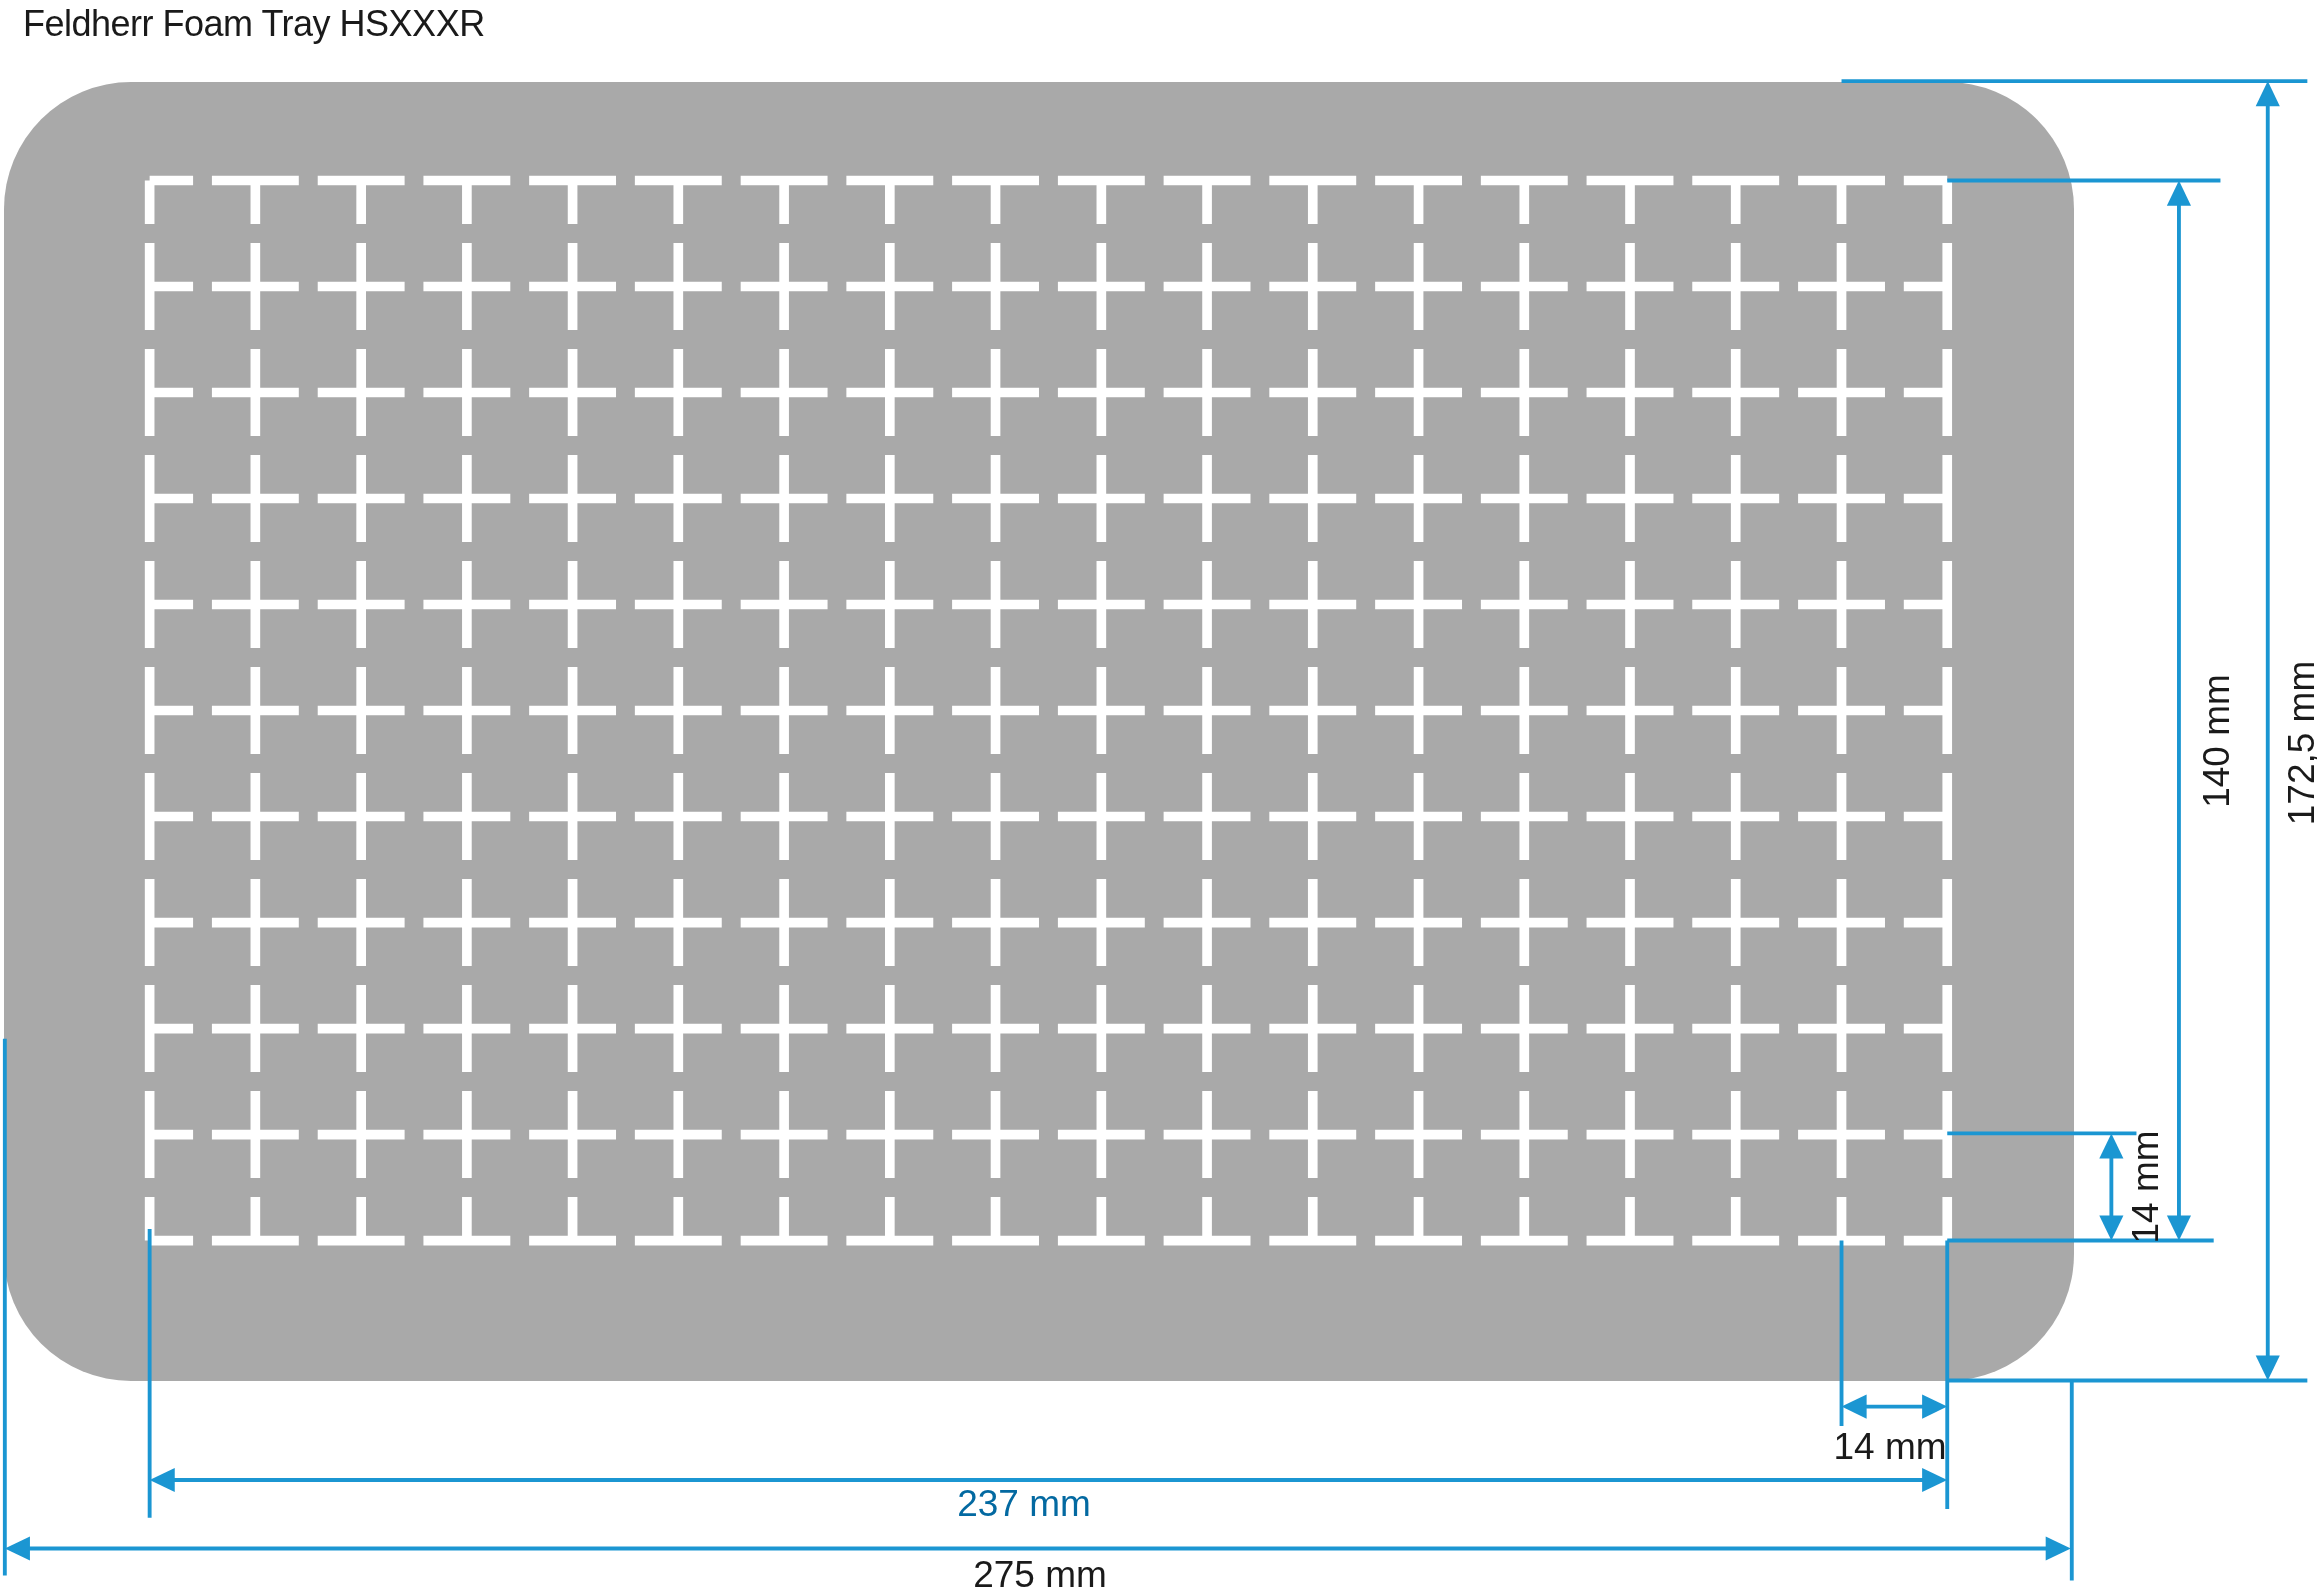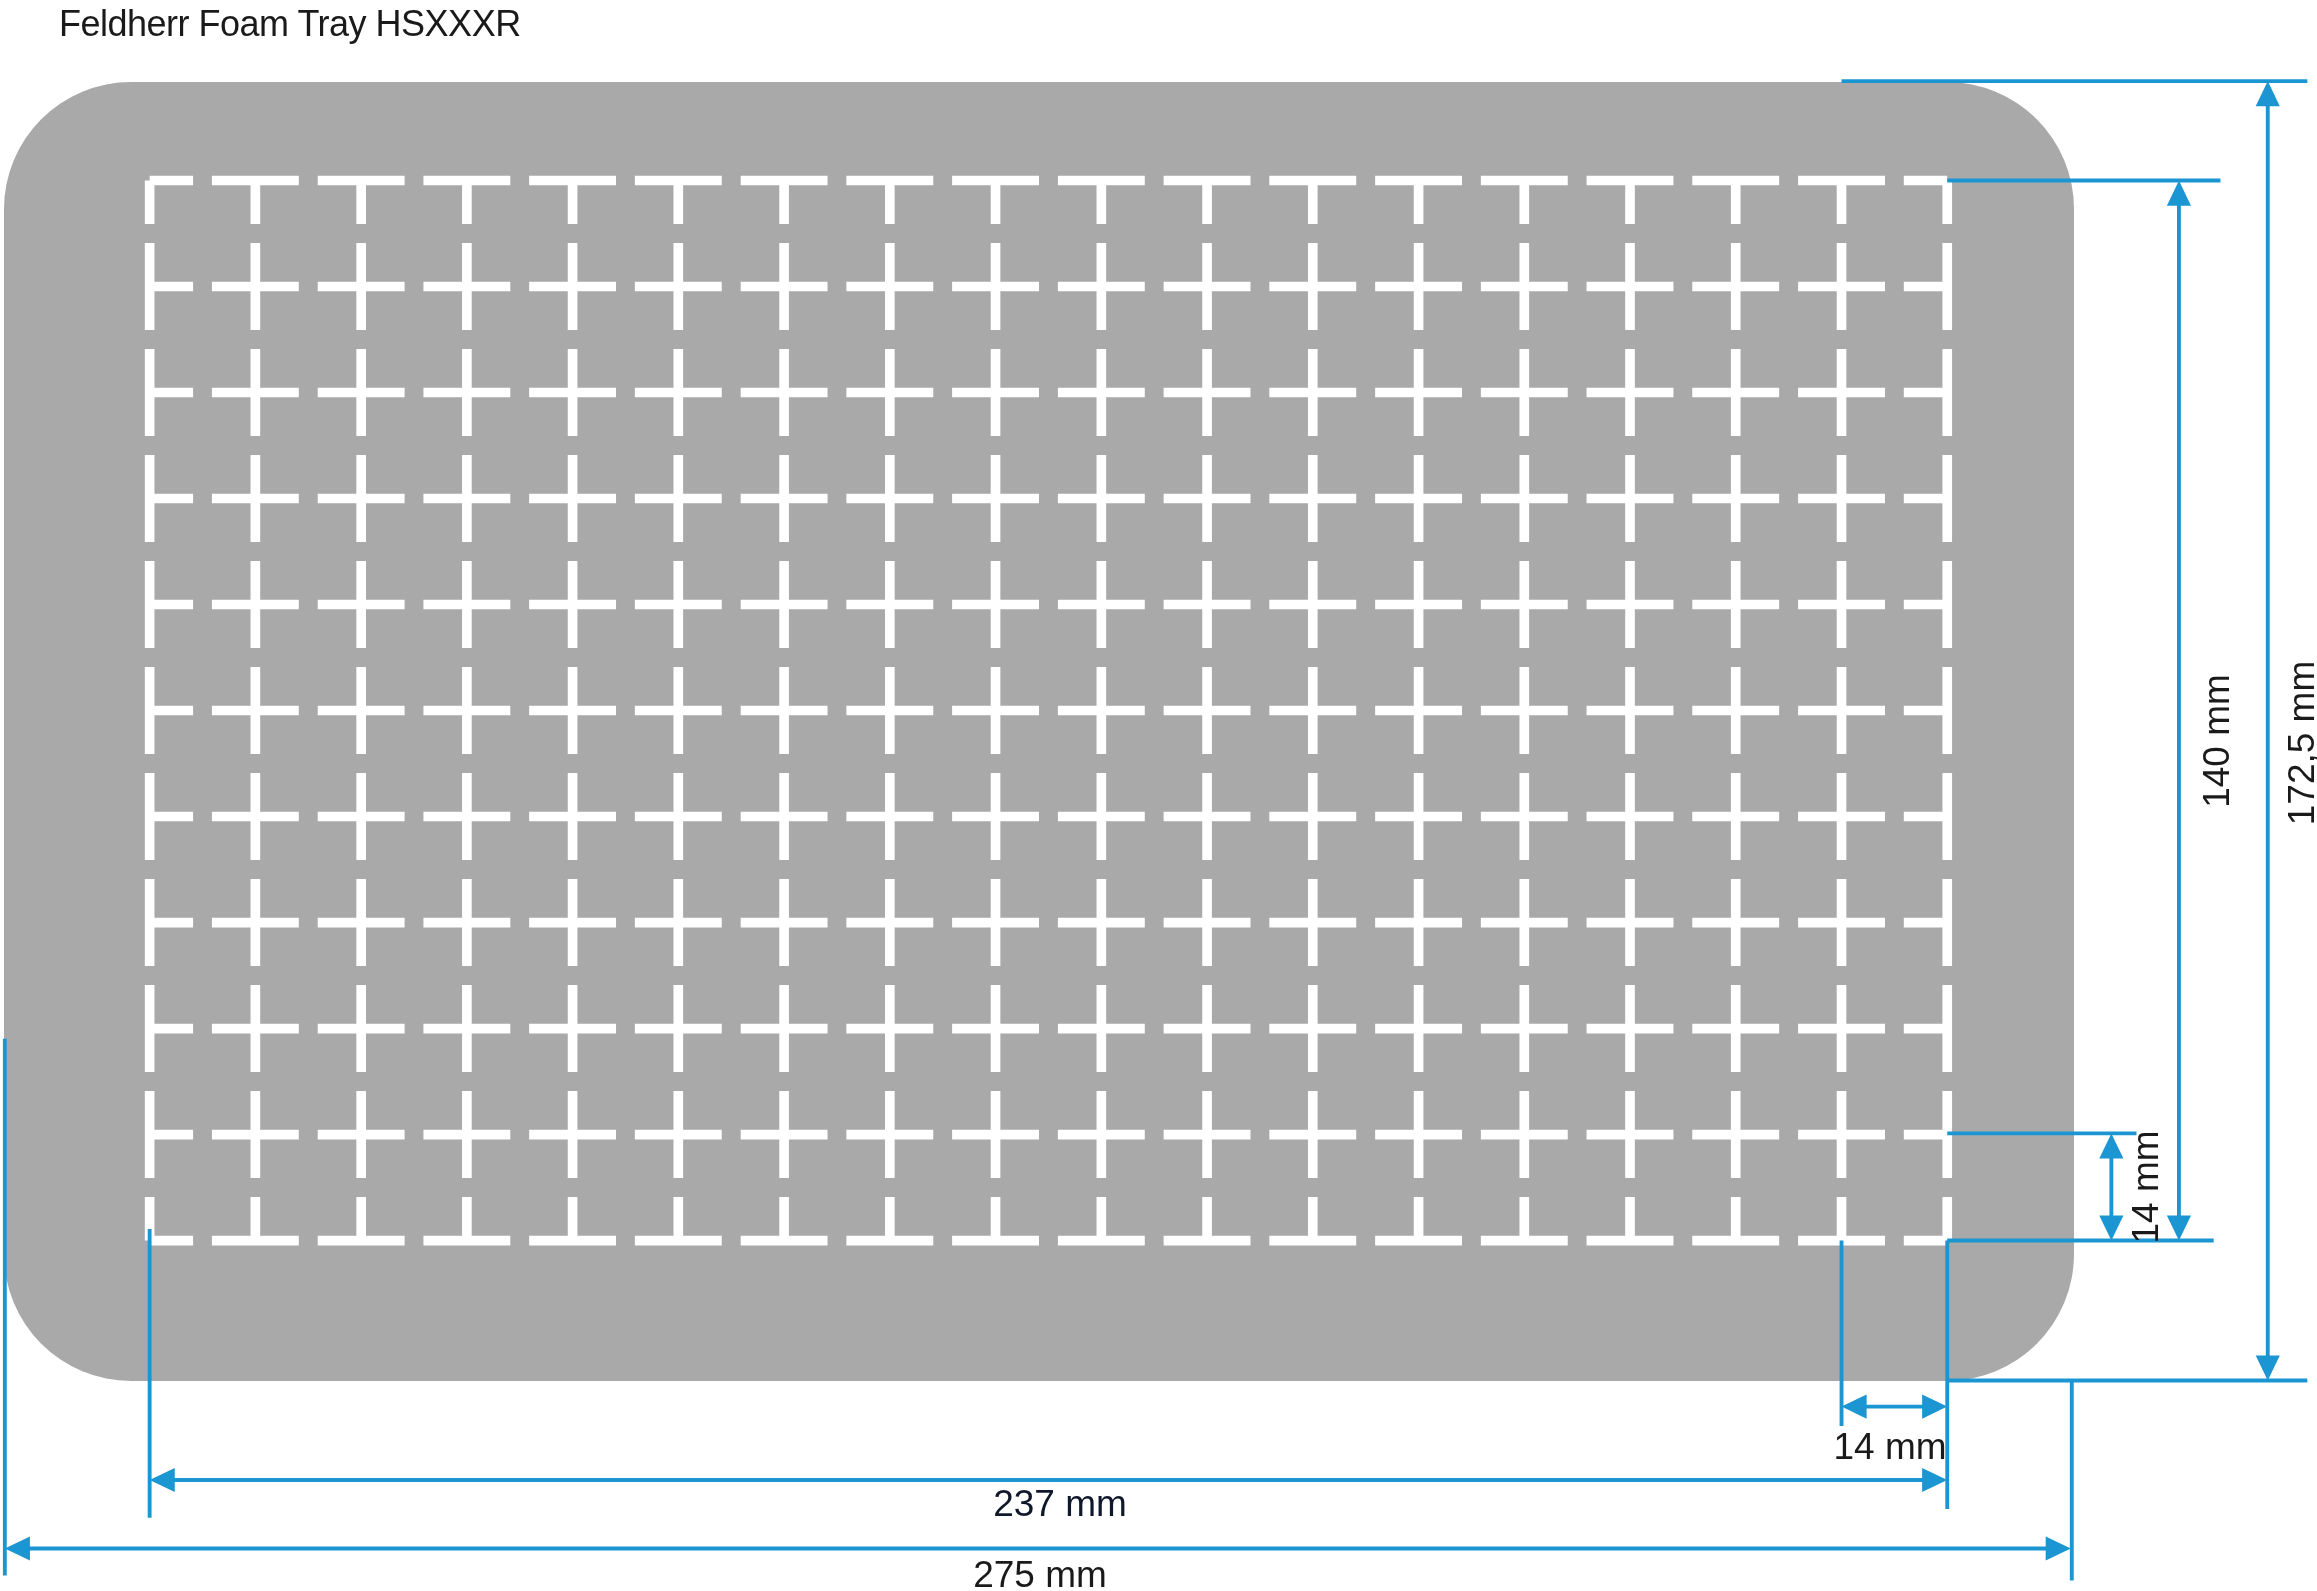--- a/index.html
+++ b/index.html
@@ -33,21 +33,21 @@
   }
   .dim-label.rot{
     transform:translate(-50%,-50%) rotate(-90deg);
   }
 </style>
 </head>
 <body>
 
 <div id="canvas" style="background: rgb(255, 255, 255);">
 
-  <div id="page-title" style="color: rgb(26, 26, 26); margin-left: 36px;">Feldherr Foam Tray HSXXXR</div>
+  <div id="page-title" style="color: rgb(26, 26, 26);">Feldherr Foam Tray HSXXXR</div>
 
   <div id="tray" style="background: rgb(169, 169, 169);"></div>
 
   <svg id="diagram-svg" width="2317" height="1591" viewBox="0 0 2400 1648">
       <g>
         <path d="M155 187H200.0M155 187V232.0M155 296.8H200.0M155 251.8V296.8M155 296.8V341.8M155 406.6H200.0M155 361.6V406.6M155 406.6V451.6M155 516.4H200.0M155 471.4V516.4M155 516.4V561.4M155 626.2H200.0M155 581.2V626.2M155 626.2V671.2M155 736H200.0M155 691.0V736M155 736V781.0M155 845.8H200.0M155 800.8V845.8M155 845.8V890.8M155 955.6H200.0M155 910.6V955.6M155 955.6V1000.6M155 1065.4H200.0M155 1020.4V1065.4M155 1065.4V1110.4M155 1175.2H200.0M155 1130.2V1175.2M155 1175.2V1220.2M155 1285H200.0M155 1240.0V1285M219.5 187H264.5M264.5 187H309.5M264.5 187V232.0M219.5 296.8H264.5M264.5 296.8H309.5M264.5 251.8V296.8M264.5 296.8V341.8M219.5 406.6H264.5M264.5 406.6H309.5M264.5 361.6V406.6M264.5 406.6V451.6M219.5 516.4H264.5M264.5 516.4H309.5M264.5 471.4V516.4M264.5 516.4V561.4M219.5 626.2H264.5M264.5 626.2H309.5M264.5 581.2V626.2M264.5 626.2V671.2M219.5 736H264.5M264.5 736H309.5M264.5 691.0V736M264.5 736V781.0M219.5 845.8H264.5M264.5 845.8H309.5M264.5 800.8V845.8M264.5 845.8V890.8M219.5 955.6H264.5M264.5 955.6H309.5M264.5 910.6V955.6M264.5 955.6V1000.6M219.5 1065.4H264.5M264.5 1065.4H309.5M264.5 1020.4V1065.4M264.5 1065.4V1110.4M219.5 1175.2H264.5M264.5 1175.2H309.5M264.5 1130.2V1175.2M264.5 1175.2V1220.2M219.5 1285H264.5M264.5 1285H309.5M264.5 1240.0V1285M329.1 187H374.1M374.1 187H419.1M374.1 187V232.0M329.1 296.8H374.1M374.1 296.8H419.1M374.1 251.8V296.8M374.1 296.8V341.8M329.1 406.6H374.1M374.1 406.6H419.1M374.1 361.6V406.6M374.1 406.6V451.6M329.1 516.4H374.1M374.1 516.4H419.1M374.1 471.4V516.4M374.1 516.4V561.4M329.1 626.2H374.1M374.1 626.2H419.1M374.1 581.2V626.2M374.1 626.2V671.2M329.1 736H374.1M374.1 736H419.1M374.1 691.0V736M374.1 736V781.0M329.1 845.8H374.1M374.1 845.8H419.1M374.1 800.8V845.8M374.1 845.8V890.8M329.1 955.6H374.1M374.1 955.6H419.1M374.1 910.6V955.6M374.1 955.6V1000.6M329.1 1065.4H374.1M374.1 1065.4H419.1M374.1 1020.4V1065.4M374.1 1065.4V1110.4M329.1 1175.2H374.1M374.1 1175.2H419.1M374.1 1130.2V1175.2M374.1 1175.2V1220.2M329.1 1285H374.1M374.1 1285H419.1M374.1 1240.0V1285M438.6 187H483.6M483.6 187H528.6M483.6 187V232.0M438.6 296.8H483.6M483.6 296.8H528.6M483.6 251.8V296.8M483.6 296.8V341.8M438.6 406.6H483.6M483.6 406.6H528.6M483.6 361.6V406.6M483.6 406.6V451.6M438.6 516.4H483.6M483.6 516.4H528.6M483.6 471.4V516.4M483.6 516.4V561.4M438.6 626.2H483.6M483.6 626.2H528.6M483.6 581.2V626.2M483.6 626.2V671.2M438.6 736H483.6M483.6 736H528.6M483.6 691.0V736M483.6 736V781.0M438.6 845.8H483.6M483.6 845.8H528.6M483.6 800.8V845.8M483.6 845.8V890.8M438.6 955.6H483.6M483.6 955.6H528.6M483.6 910.6V955.6M483.6 955.6V1000.6M438.6 1065.4H483.6M483.6 1065.4H528.6M483.6 1020.4V1065.4M483.6 1065.4V1110.4M438.6 1175.2H483.6M483.6 1175.2H528.6M483.6 1130.2V1175.2M483.6 1175.2V1220.2M438.6 1285H483.6M483.6 1285H528.6M483.6 1240.0V1285M548.1 187H593.1M593.1 187H638.1M593.1 187V232.0M548.1 296.8H593.1M593.1 296.8H638.1M593.1 251.8V296.8M593.1 296.8V341.8M548.1 406.6H593.1M593.1 406.6H638.1M593.1 361.6V406.6M593.1 406.6V451.6M548.1 516.4H593.1M593.1 516.4H638.1M593.1 471.4V516.4M593.1 516.4V561.4M548.1 626.2H593.1M593.1 626.2H638.1M593.1 581.2V626.2M593.1 626.2V671.2M548.1 736H593.1M593.1 736H638.1M593.1 691.0V736M593.1 736V781.0M548.1 845.8H593.1M593.1 845.8H638.1M593.1 800.8V845.8M593.1 845.8V890.8M548.1 955.6H593.1M593.1 955.6H638.1M593.1 910.6V955.6M593.1 955.6V1000.6M548.1 1065.4H593.1M593.1 1065.4H638.1M593.1 1020.4V1065.4M593.1 1065.4V1110.4M548.1 1175.2H593.1M593.1 1175.2H638.1M593.1 1130.2V1175.2M593.1 1175.2V1220.2M548.1 1285H593.1M593.1 1285H638.1M593.1 1240.0V1285M657.6 187H702.6M702.6 187H747.6M702.6 187V232.0M657.6 296.8H702.6M702.6 296.8H747.6M702.6 251.8V296.8M702.6 296.8V341.8M657.6 406.6H702.6M702.6 406.6H747.6M702.6 361.6V406.6M702.6 406.6V451.6M657.6 516.4H702.6M702.6 516.4H747.6M702.6 471.4V516.4M702.6 516.4V561.4M657.6 626.2H702.6M702.6 626.2H747.6M702.6 581.2V626.2M702.6 626.2V671.2M657.6 736H702.6M702.6 736H747.6M702.6 691.0V736M702.6 736V781.0M657.6 845.8H702.6M702.6 845.8H747.6M702.6 800.8V845.8M702.6 845.8V890.8M657.6 955.6H702.6M702.6 955.6H747.6M702.6 910.6V955.6M702.6 955.6V1000.6M657.6 1065.4H702.6M702.6 1065.4H747.6M702.6 1020.4V1065.4M702.6 1065.4V1110.4M657.6 1175.2H702.6M702.6 1175.2H747.6M702.6 1130.2V1175.2M702.6 1175.2V1220.2M657.6 1285H702.6M702.6 1285H747.6M702.6 1240.0V1285M767.2 187H812.2M812.2 187H857.2M812.2 187V232.0M767.2 296.8H812.2M812.2 296.8H857.2M812.2 251.8V296.8M812.2 296.8V341.8M767.2 406.6H812.2M812.2 406.6H857.2M812.2 361.6V406.6M812.2 406.6V451.6M767.2 516.4H812.2M812.2 516.4H857.2M812.2 471.4V516.4M812.2 516.4V561.4M767.2 626.2H812.2M812.2 626.2H857.2M812.2 581.2V626.2M812.2 626.2V671.2M767.2 736H812.2M812.2 736H857.2M812.2 691.0V736M812.2 736V781.0M767.2 845.8H812.2M812.2 845.8H857.2M812.2 800.8V845.8M812.2 845.8V890.8M767.2 955.6H812.2M812.2 955.6H857.2M812.2 910.6V955.6M812.2 955.6V1000.6M767.2 1065.4H812.2M812.2 1065.4H857.2M812.2 1020.4V1065.4M812.2 1065.4V1110.4M767.2 1175.2H812.2M812.2 1175.2H857.2M812.2 1130.2V1175.2M812.2 1175.2V1220.2M767.2 1285H812.2M812.2 1285H857.2M812.2 1240.0V1285M876.7 187H921.7M921.7 187H966.7M921.7 187V232.0M876.7 296.8H921.7M921.7 296.8H966.7M921.7 251.8V296.8M921.7 296.8V341.8M876.7 406.6H921.7M921.7 406.6H966.7M921.7 361.6V406.6M921.7 406.6V451.6M876.7 516.4H921.7M921.7 516.4H966.7M921.7 471.4V516.4M921.7 516.4V561.4M876.7 626.2H921.7M921.7 626.2H966.7M921.7 581.2V626.2M921.7 626.2V671.2M876.7 736H921.7M921.7 736H966.7M921.7 691.0V736M921.7 736V781.0M876.7 845.8H921.7M921.7 845.8H966.7M921.7 800.8V845.8M921.7 845.8V890.8M876.7 955.6H921.7M921.7 955.6H966.7M921.7 910.6V955.6M921.7 955.6V1000.6M876.7 1065.4H921.7M921.7 1065.4H966.7M921.7 1020.4V1065.4M921.7 1065.4V1110.4M876.7 1175.2H921.7M921.7 1175.2H966.7M921.7 1130.2V1175.2M921.7 1175.2V1220.2M876.7 1285H921.7M921.7 1285H966.7M921.7 1240.0V1285M986.2 187H1031.2M1031.2 187H1076.2M1031.2 187V232.0M986.2 296.8H1031.2M1031.2 296.8H1076.2M1031.2 251.8V296.8M1031.2 296.8V341.8M986.2 406.6H1031.2M1031.2 406.6H1076.2M1031.2 361.6V406.6M1031.2 406.6V451.6M986.2 516.4H1031.2M1031.2 516.4H1076.2M1031.2 471.4V516.4M1031.2 516.4V561.4M986.2 626.2H1031.2M1031.2 626.2H1076.2M1031.2 581.2V626.2M1031.2 626.2V671.2M986.2 736H1031.2M1031.2 736H1076.2M1031.2 691.0V736M1031.2 736V781.0M986.2 845.8H1031.2M1031.2 845.8H1076.2M1031.2 800.8V845.8M1031.2 845.8V890.8M986.2 955.6H1031.2M1031.2 955.6H1076.2M1031.2 910.6V955.6M1031.2 955.6V1000.6M986.2 1065.4H1031.2M1031.2 1065.4H1076.2M1031.2 1020.4V1065.4M1031.2 1065.4V1110.4M986.2 1175.2H1031.2M1031.2 1175.2H1076.2M1031.2 1130.2V1175.2M1031.2 1175.2V1220.2M986.2 1285H1031.2M1031.2 1285H1076.2M1031.2 1240.0V1285M1095.8 187H1140.8M1140.8 187H1185.8M1140.8 187V232.0M1095.8 296.8H1140.8M1140.8 296.8H1185.8M1140.8 251.8V296.8M1140.8 296.8V341.8M1095.8 406.6H1140.8M1140.8 406.6H1185.8M1140.8 361.6V406.6M1140.8 406.6V451.6M1095.8 516.4H1140.8M1140.8 516.4H1185.8M1140.8 471.4V516.4M1140.8 516.4V561.4M1095.8 626.2H1140.8M1140.8 626.2H1185.8M1140.8 581.2V626.2M1140.8 626.2V671.2M1095.8 736H1140.8M1140.8 736H1185.8M1140.8 691.0V736M1140.8 736V781.0M1095.8 845.8H1140.8M1140.8 845.8H1185.8M1140.8 800.8V845.8M1140.8 845.8V890.8M1095.8 955.6H1140.8M1140.8 955.6H1185.8M1140.8 910.6V955.6M1140.8 955.6V1000.6M1095.8 1065.4H1140.8M1140.8 1065.4H1185.8M1140.8 1020.4V1065.4M1140.8 1065.4V1110.4M1095.8 1175.2H1140.8M1140.8 1175.2H1185.8M1140.8 1130.2V1175.2M1140.8 1175.2V1220.2M1095.8 1285H1140.8M1140.8 1285H1185.8M1140.8 1240.0V1285M1205.3 187H1250.3M1250.3 187H1295.3M1250.3 187V232.0M1205.3 296.8H1250.3M1250.3 296.8H1295.3M1250.3 251.8V296.8M1250.3 296.8V341.8M1205.3 406.6H1250.3M1250.3 406.6H1295.3M1250.3 361.6V406.6M1250.3 406.6V451.6M1205.3 516.4H1250.3M1250.3 516.4H1295.3M1250.3 471.4V516.4M1250.3 516.4V561.4M1205.3 626.2H1250.3M1250.3 626.2H1295.3M1250.3 581.2V626.2M1250.3 626.2V671.2M1205.3 736H1250.3M1250.3 736H1295.3M1250.3 691.0V736M1250.3 736V781.0M1205.3 845.8H1250.3M1250.3 845.8H1295.3M1250.3 800.8V845.8M1250.3 845.8V890.8M1205.3 955.6H1250.3M1250.3 955.6H1295.3M1250.3 910.6V955.6M1250.3 955.6V1000.6M1205.3 1065.4H1250.3M1250.3 1065.4H1295.3M1250.3 1020.4V1065.4M1250.3 1065.4V1110.4M1205.3 1175.2H1250.3M1250.3 1175.2H1295.3M1250.3 1130.2V1175.2M1250.3 1175.2V1220.2M1205.3 1285H1250.3M1250.3 1285H1295.3M1250.3 1240.0V1285M1314.8 187H1359.8M1359.8 187H1404.8M1359.8 187V232.0M1314.8 296.8H1359.8M1359.8 296.8H1404.8M1359.8 251.8V296.8M1359.8 296.8V341.8M1314.8 406.6H1359.8M1359.8 406.6H1404.8M1359.8 361.6V406.6M1359.8 406.6V451.6M1314.8 516.4H1359.8M1359.8 516.4H1404.8M1359.8 471.4V516.4M1359.8 516.4V561.4M1314.8 626.2H1359.8M1359.8 626.2H1404.8M1359.8 581.2V626.2M1359.8 626.2V671.2M1314.8 736H1359.8M1359.8 736H1404.8M1359.8 691.0V736M1359.8 736V781.0M1314.8 845.8H1359.8M1359.8 845.8H1404.8M1359.8 800.8V845.8M1359.8 845.8V890.8M1314.8 955.6H1359.8M1359.8 955.6H1404.8M1359.8 910.6V955.6M1359.8 955.6V1000.6M1314.8 1065.4H1359.8M1359.8 1065.4H1404.8M1359.8 1020.4V1065.4M1359.8 1065.4V1110.4M1314.8 1175.2H1359.8M1359.8 1175.2H1404.8M1359.8 1130.2V1175.2M1359.8 1175.2V1220.2M1314.8 1285H1359.8M1359.8 1285H1404.8M1359.8 1240.0V1285M1424.4 187H1469.4M1469.4 187H1514.4M1469.4 187V232.0M1424.4 296.8H1469.4M1469.4 296.8H1514.4M1469.4 251.8V296.8M1469.4 296.8V341.8M1424.4 406.6H1469.4M1469.4 406.6H1514.4M1469.4 361.6V406.6M1469.4 406.6V451.6M1424.4 516.4H1469.4M1469.4 516.4H1514.4M1469.4 471.4V516.4M1469.4 516.4V561.4M1424.4 626.2H1469.4M1469.4 626.2H1514.4M1469.4 581.2V626.2M1469.4 626.2V671.2M1424.4 736H1469.4M1469.4 736H1514.4M1469.4 691.0V736M1469.4 736V781.0M1424.4 845.8H1469.4M1469.4 845.8H1514.4M1469.4 800.8V845.8M1469.4 845.8V890.8M1424.4 955.6H1469.4M1469.4 955.6H1514.4M1469.4 910.6V955.6M1469.4 955.6V1000.6M1424.4 1065.4H1469.4M1469.4 1065.4H1514.4M1469.4 1020.4V1065.4M1469.4 1065.4V1110.4M1424.4 1175.2H1469.4M1469.4 1175.2H1514.4M1469.4 1130.2V1175.2M1469.4 1175.2V1220.2M1424.4 1285H1469.4M1469.4 1285H1514.4M1469.4 1240.0V1285M1533.9 187H1578.9M1578.9 187H1623.9M1578.9 187V232.0M1533.9 296.8H1578.9M1578.9 296.8H1623.9M1578.9 251.8V296.8M1578.9 296.8V341.8M1533.9 406.6H1578.9M1578.9 406.6H1623.9M1578.9 361.6V406.6M1578.9 406.6V451.6M1533.9 516.4H1578.9M1578.9 516.4H1623.9M1578.9 471.4V516.4M1578.9 516.4V561.4M1533.9 626.2H1578.9M1578.9 626.2H1623.9M1578.9 581.2V626.2M1578.9 626.2V671.2M1533.9 736H1578.9M1578.9 736H1623.9M1578.9 691.0V736M1578.9 736V781.0M1533.9 845.8H1578.9M1578.9 845.8H1623.9M1578.9 800.8V845.8M1578.9 845.8V890.8M1533.9 955.6H1578.9M1578.9 955.6H1623.9M1578.9 910.6V955.6M1578.9 955.6V1000.6M1533.9 1065.4H1578.9M1578.9 1065.4H1623.9M1578.9 1020.4V1065.4M1578.9 1065.4V1110.4M1533.9 1175.2H1578.9M1578.9 1175.2H1623.9M1578.9 1130.2V1175.2M1578.9 1175.2V1220.2M1533.9 1285H1578.9M1578.9 1285H1623.9M1578.9 1240.0V1285M1643.4 187H1688.4M1688.4 187H1733.4M1688.4 187V232.0M1643.4 296.8H1688.4M1688.4 296.8H1733.4M1688.4 251.8V296.8M1688.4 296.8V341.8M1643.4 406.6H1688.4M1688.4 406.6H1733.4M1688.4 361.6V406.6M1688.4 406.6V451.6M1643.4 516.4H1688.4M1688.4 516.4H1733.4M1688.4 471.4V516.4M1688.4 516.4V561.4M1643.4 626.2H1688.4M1688.4 626.2H1733.4M1688.4 581.2V626.2M1688.4 626.2V671.2M1643.4 736H1688.4M1688.4 736H1733.4M1688.4 691.0V736M1688.4 736V781.0M1643.4 845.8H1688.4M1688.4 845.8H1733.4M1688.4 800.8V845.8M1688.4 845.8V890.8M1643.4 955.6H1688.4M1688.4 955.6H1733.4M1688.4 910.6V955.6M1688.4 955.6V1000.6M1643.4 1065.4H1688.4M1688.4 1065.4H1733.4M1688.4 1020.4V1065.4M1688.4 1065.4V1110.4M1643.4 1175.2H1688.4M1688.4 1175.2H1733.4M1688.4 1130.2V1175.2M1688.4 1175.2V1220.2M1643.4 1285H1688.4M1688.4 1285H1733.4M1688.4 1240.0V1285M1752.9 187H1797.9M1797.9 187H1842.9M1797.9 187V232.0M1752.9 296.8H1797.9M1797.9 296.8H1842.9M1797.9 251.8V296.8M1797.9 296.8V341.8M1752.9 406.6H1797.9M1797.9 406.6H1842.9M1797.9 361.6V406.6M1797.9 406.6V451.6M1752.9 516.4H1797.9M1797.9 516.4H1842.9M1797.9 471.4V516.4M1797.9 516.4V561.4M1752.9 626.2H1797.9M1797.9 626.2H1842.9M1797.9 581.2V626.2M1797.9 626.2V671.2M1752.9 736H1797.9M1797.9 736H1842.9M1797.9 691.0V736M1797.9 736V781.0M1752.9 845.8H1797.9M1797.9 845.8H1842.9M1797.9 800.8V845.8M1797.9 845.8V890.8M1752.9 955.6H1797.9M1797.9 955.6H1842.9M1797.9 910.6V955.6M1797.9 955.6V1000.6M1752.9 1065.4H1797.9M1797.9 1065.4H1842.9M1797.9 1020.4V1065.4M1797.9 1065.4V1110.4M1752.9 1175.2H1797.9M1797.9 1175.2H1842.9M1797.9 1130.2V1175.2M1797.9 1175.2V1220.2M1752.9 1285H1797.9M1797.9 1285H1842.9M1797.9 1240.0V1285M1862.5 187H1907.5M1907.5 187H1952.5M1907.5 187V232.0M1862.5 296.8H1907.5M1907.5 296.8H1952.5M1907.5 251.8V296.8M1907.5 296.8V341.8M1862.5 406.6H1907.5M1907.5 406.6H1952.5M1907.5 361.6V406.6M1907.5 406.6V451.6M1862.5 516.4H1907.5M1907.5 516.4H1952.5M1907.5 471.4V516.4M1907.5 516.4V561.4M1862.5 626.2H1907.5M1907.5 626.2H1952.5M1907.5 581.2V626.2M1907.5 626.2V671.2M1862.5 736H1907.5M1907.5 736H1952.5M1907.5 691.0V736M1907.5 736V781.0M1862.5 845.8H1907.5M1907.5 845.8H1952.5M1907.5 800.8V845.8M1907.5 845.8V890.8M1862.5 955.6H1907.5M1907.5 955.6H1952.5M1907.5 910.6V955.6M1907.5 955.6V1000.6M1862.5 1065.4H1907.5M1907.5 1065.4H1952.5M1907.5 1020.4V1065.4M1907.5 1065.4V1110.4M1862.5 1175.2H1907.5M1907.5 1175.2H1952.5M1907.5 1130.2V1175.2M1907.5 1175.2V1220.2M1862.5 1285H1907.5M1907.5 1285H1952.5M1907.5 1240.0V1285M1972.0 187H2017M2017 187V232.0M1972.0 296.8H2017M2017 251.8V296.8M2017 296.8V341.8M1972.0 406.6H2017M2017 361.6V406.6M2017 406.6V451.6M1972.0 516.4H2017M2017 471.4V516.4M2017 516.4V561.4M1972.0 626.2H2017M2017 581.2V626.2M2017 626.2V671.2M1972.0 736H2017M2017 691.0V736M2017 736V781.0M1972.0 845.8H2017M2017 800.8V845.8M2017 845.8V890.8M1972.0 955.6H2017M2017 910.6V955.6M2017 955.6V1000.6M1972.0 1065.4H2017M2017 1020.4V1065.4M2017 1065.4V1110.4M1972.0 1175.2H2017M2017 1130.2V1175.2M2017 1175.2V1220.2M1972.0 1285H2017M2017 1240.0V1285" stroke="#FFFFFF" stroke-width="10" fill="none"></path>
       </g>
       <g>
         <line x1="1907.5" y1="84" x2="2390" y2="84" stroke="#1B96D2" stroke-width="4"></line>
         <line x1="2017" y1="187" x2="2300" y2="187" stroke="#1B96D2" stroke-width="4"></line>
@@ -83,17 +83,17 @@
     </svg>
 
   <div class="dim-label rot" style="left: 2217px; top: 741px; color: rgb(26, 26, 26);">140 mm</div>
 
   <div class="dim-label rot" style="left: 2302px; top: 743px; color: rgb(26, 26, 26);">172,5 mm</div>
 
   <div class="dim-label rot" style="left: 2146px; top: 1187px; color: rgb(26, 26, 26);">14 mm</div>
 
   <div class="dim-label" style="left: 1890px; top: 1447px; color: rgb(26, 26, 26);">14 mm</div>
 
-  <div class="dim-label" style="left: 1060px; top: 1504px; color: #0f172a;">237 mm</div>
+  <div class="dim-label" style="left: 1024px; top: 1504px; color: #0369a1;">237 mm</div>
 
   <div class="dim-label" style="left: 1040px; top: 1575px; color: rgb(26, 26, 26);">275 mm</div>
 </div>
 
 
 </body></html>

